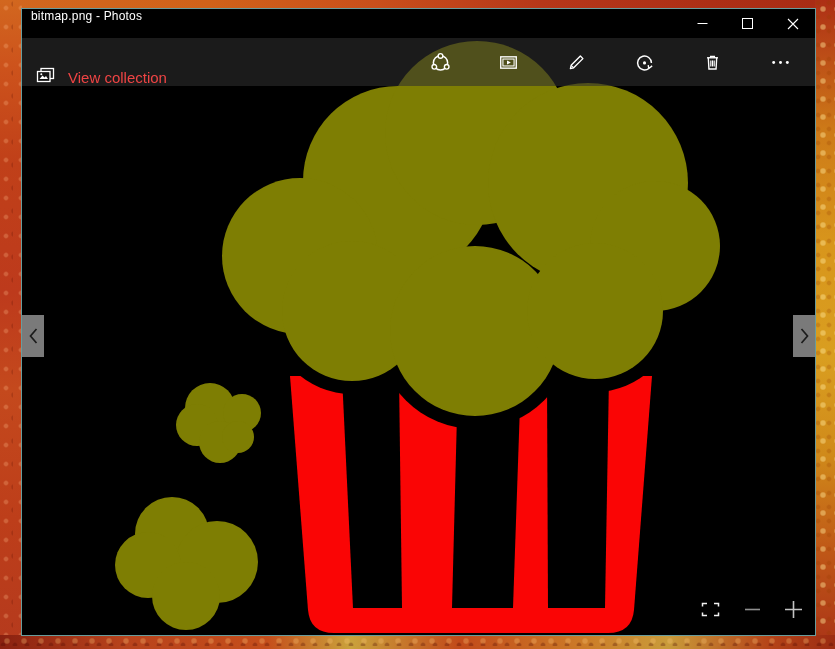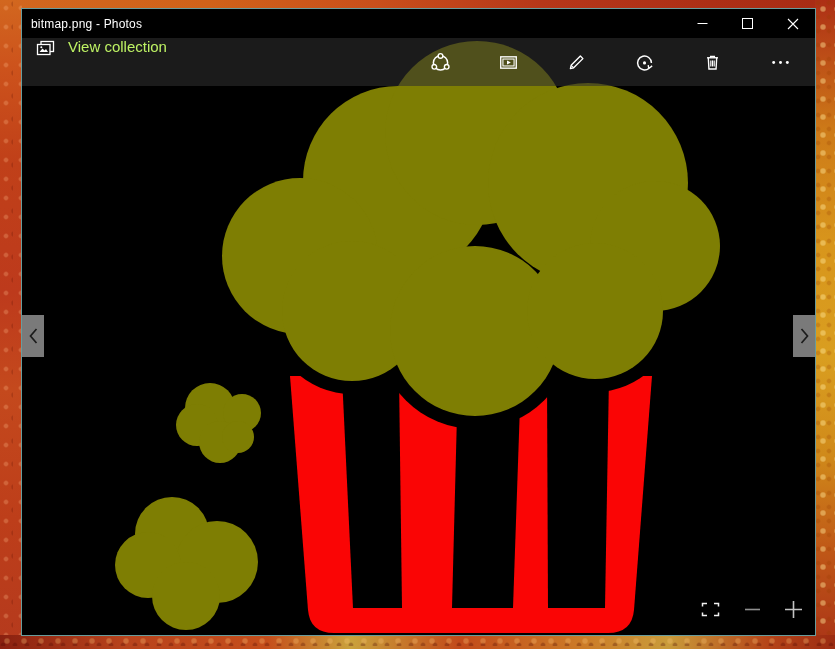--- a/index.html
+++ b/index.html
@@ -45,21 +45,21 @@
   .window {
     position:absolute; z-index:2;
     left:21px; top:8px; width:795px; height:628px;
     border:1px solid #699c9c;
     background:#000;
     display:flex; flex-direction:column;
   }
   .titlebar {
     height:29px; flex:0 0 29px;
     background:#000; color:#fff;
-    display:flex; align-items:center;
+    display:flex; align-items:flex-start;
   }
   .title-text { font-size:12px; padding-left:9px; letter-spacing:.2px; }
   .win-controls { margin-left:auto; display:flex; height:100%; }
   .win-btn {
     width:45px; height:100%;
     background:transparent; border:none; cursor:pointer;
     display:flex; align-items:center; justify-content:center;
   }
 
   .content {
@@ -68,22 +68,22 @@
   .artwork { position:absolute; left:0; top:0; width:793px; height:598px; display:block; }
 
   
   .toolbar {
     position:absolute; left:0; top:0; width:100%; height:48px;
     background:rgba(46,46,46,0.58);
     display:flex; align-items:center;
     color:#fff;
   }
   .view-collection {
-    display:flex; align-items:flex-start; gap:12px;
-    background:transparent; border:none; color:#bef264; cursor:pointer;
+    display:flex; align-items:flex-end; gap:12px;
+    background:transparent; border:none; color:#ef4444; cursor:pointer;
     font-family:"Liberation Sans", sans-serif; font-size:15px;
     padding:0 0 0 13px; height:100%;
   }
   .toolbar-actions {
     margin-left:auto; display:flex; align-items:center; gap:21px; padding-right:11px;
   }
   .tool-btn {
     width:47px; height:48px; background:transparent; border:none; cursor:pointer;
     display:flex; align-items:center; justify-content:center;
   }

